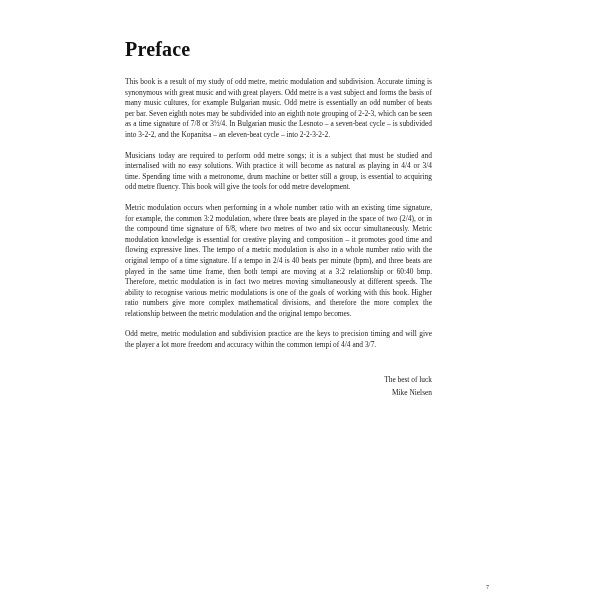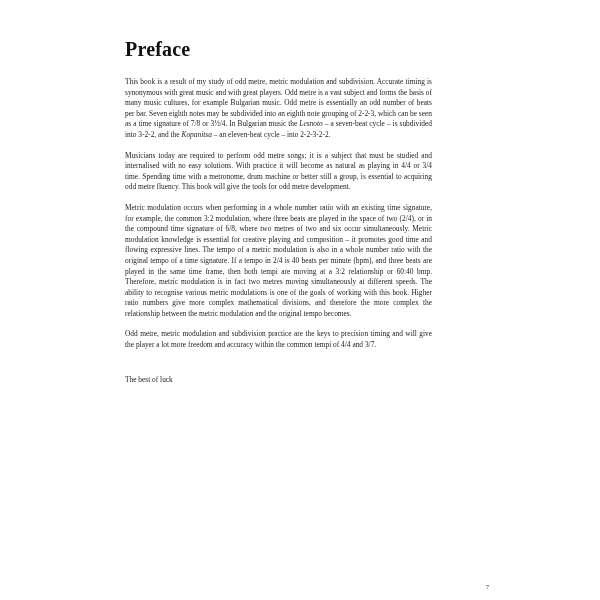--- a/index.html
+++ b/index.html
@@ -40,29 +40,29 @@
     text-align: justify;
     margin: 0 0 10px 0;
     color: #1c1c1c;
     hyphens: auto;
   }
   .para:last-of-type {
     margin-bottom: 0;
   }
   .signoff {
     margin-top: 22px;
+    text-align: right;
   }
   .signoff .line {
     font-size: 7.4px;
     line-height: 13px;
     color: #1c1c1c;
     margin: 0;
   }
   .italic {
-    font-style: italic;
   }
   .page-number {
     position: absolute;
     left: 486px;
     top: 584px;
     font-size: 6px;
     color: #222222;
   }
 </style>
 </head>
@@ -74,19 +74,20 @@
 
     <h1 class="page-title">Preface</h1>
 
     <p class="para">This book is a result of my study of odd metre, metric modulation and subdivision. Accurate timing is synonymous with great music and with great players. Odd metre is a vast subject and forms the basis of many music cultures, for example Bulgarian music. Odd metre is essentially an odd number of beats per bar. Seven eighth notes may be subdivided into an eighth note grouping of 2-2-3, which can be seen as a time signature of 7/8 or 3½/4. In Bulgarian music the <span class="italic">Lesnoto</span> – a seven-beat cycle – is subdivided into 3-2-2, and the <span class="italic">Kopanitsa</span> – an eleven-beat cycle – into 2-2-3-2-2.</p>
     <p class="para">Musicians today are required to perform odd metre songs; it is a subject that must be studied and internalised with no easy solutions. With practice it will become as natural as playing in 4/4 or 3/4 time. Spending time with a metronome, drum machine or better still a group, is essential to acquiring odd metre fluency. This book will give the tools for odd metre development.</p>
     <p class="para">Metric modulation occurs when performing in a whole number ratio with an existing time signature, for example, the common 3:2 modulation, where three beats are played in the space of two (2/4), or in the compound time signature of 6/8, where two metres of two and six occur simultaneously. Metric modulation knowledge is essential for creative playing and composition – it promotes good time and flowing expressive lines. The tempo of a metric modulation is also in a whole number ratio with the original tempo of a time signature. If a tempo in 2/4 is 40 beats per minute (bpm), and three beats are played in the same time frame, then both tempi are moving at a 3:2 relationship or 60:40 bmp. Therefore, metric modulation is in fact two metres moving simultaneously at different speeds. The ability to recognise various metric modulations is one of the goals of working with this book. Higher ratio numbers give more complex mathematical divisions, and therefore the more complex the relationship between the metric modulation and the original tempo becomes.</p>
     <p class="para">Odd metre, metric modulation and subdivision practice are the keys to precision timing and will give the player a lot more freedom and accuracy within the common tempi of 4/4 and 3/7.</p>
 
     <div class="signoff">
       <p class="line">The best of luck</p>
+      <p class="line">Mike Nielsen</p>
     </div>
 
   </div>
 
   <div class="page-number">7</div>
 
 </div>
 
 </body></html>

